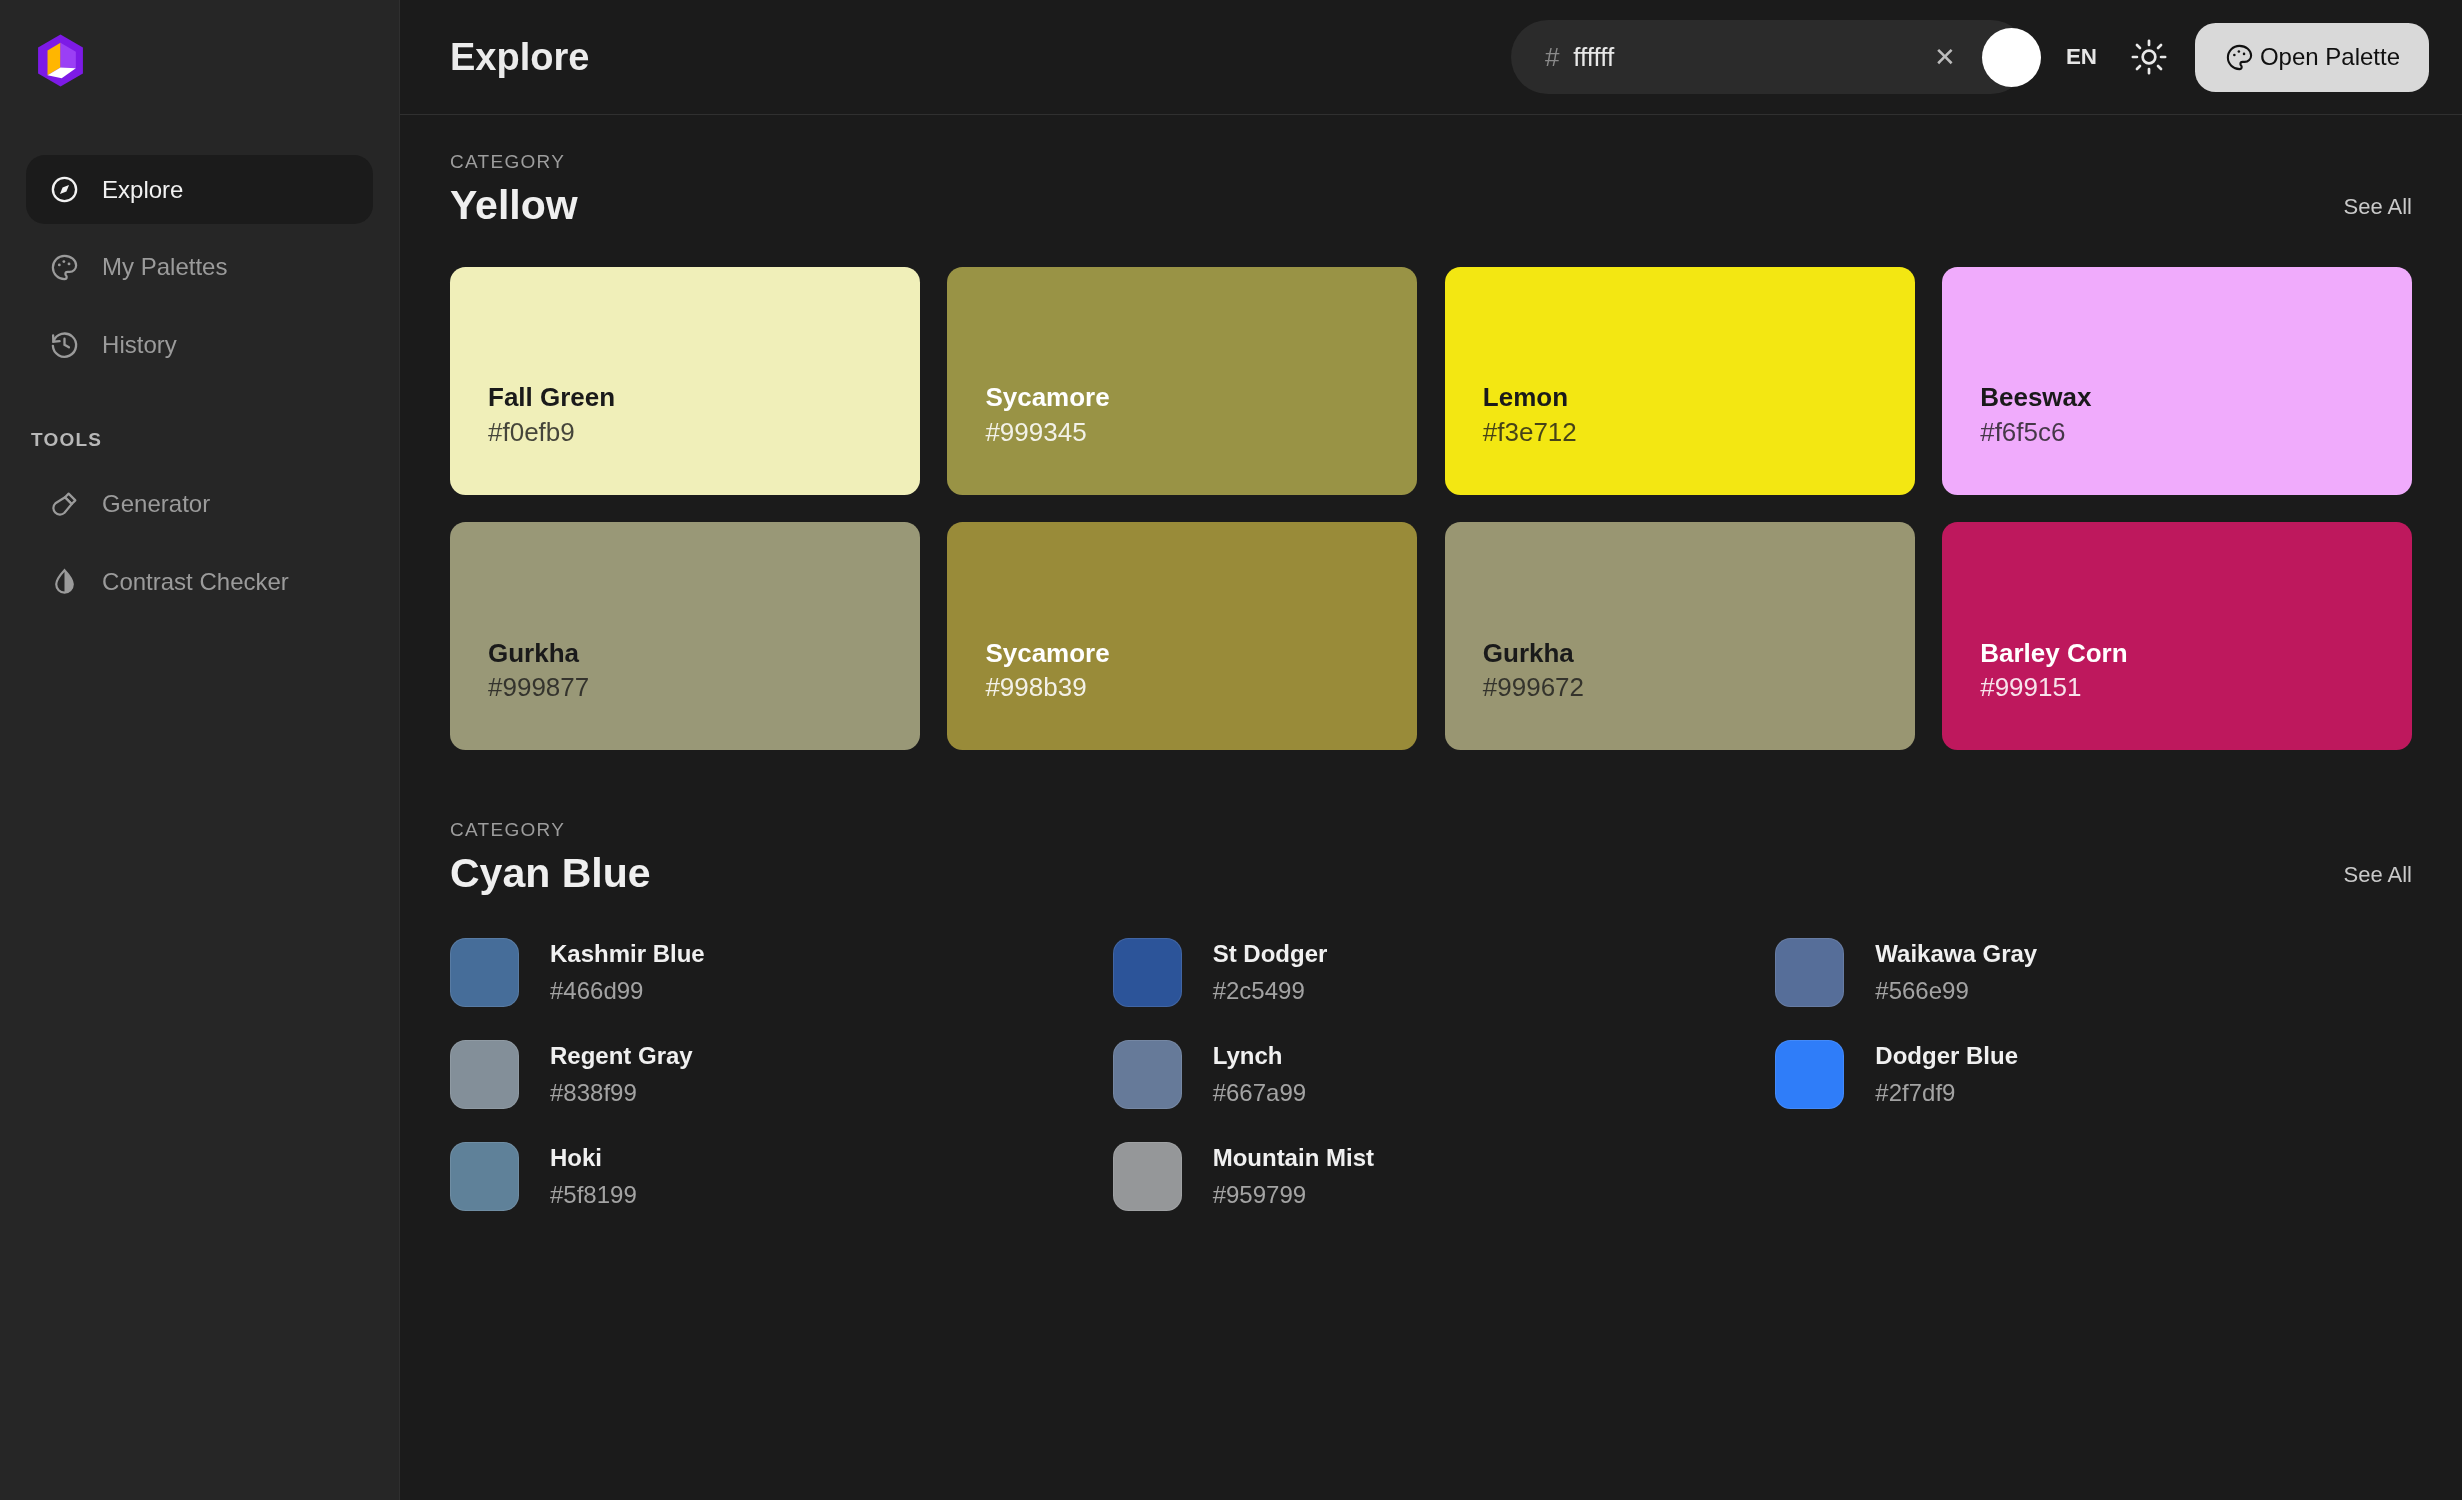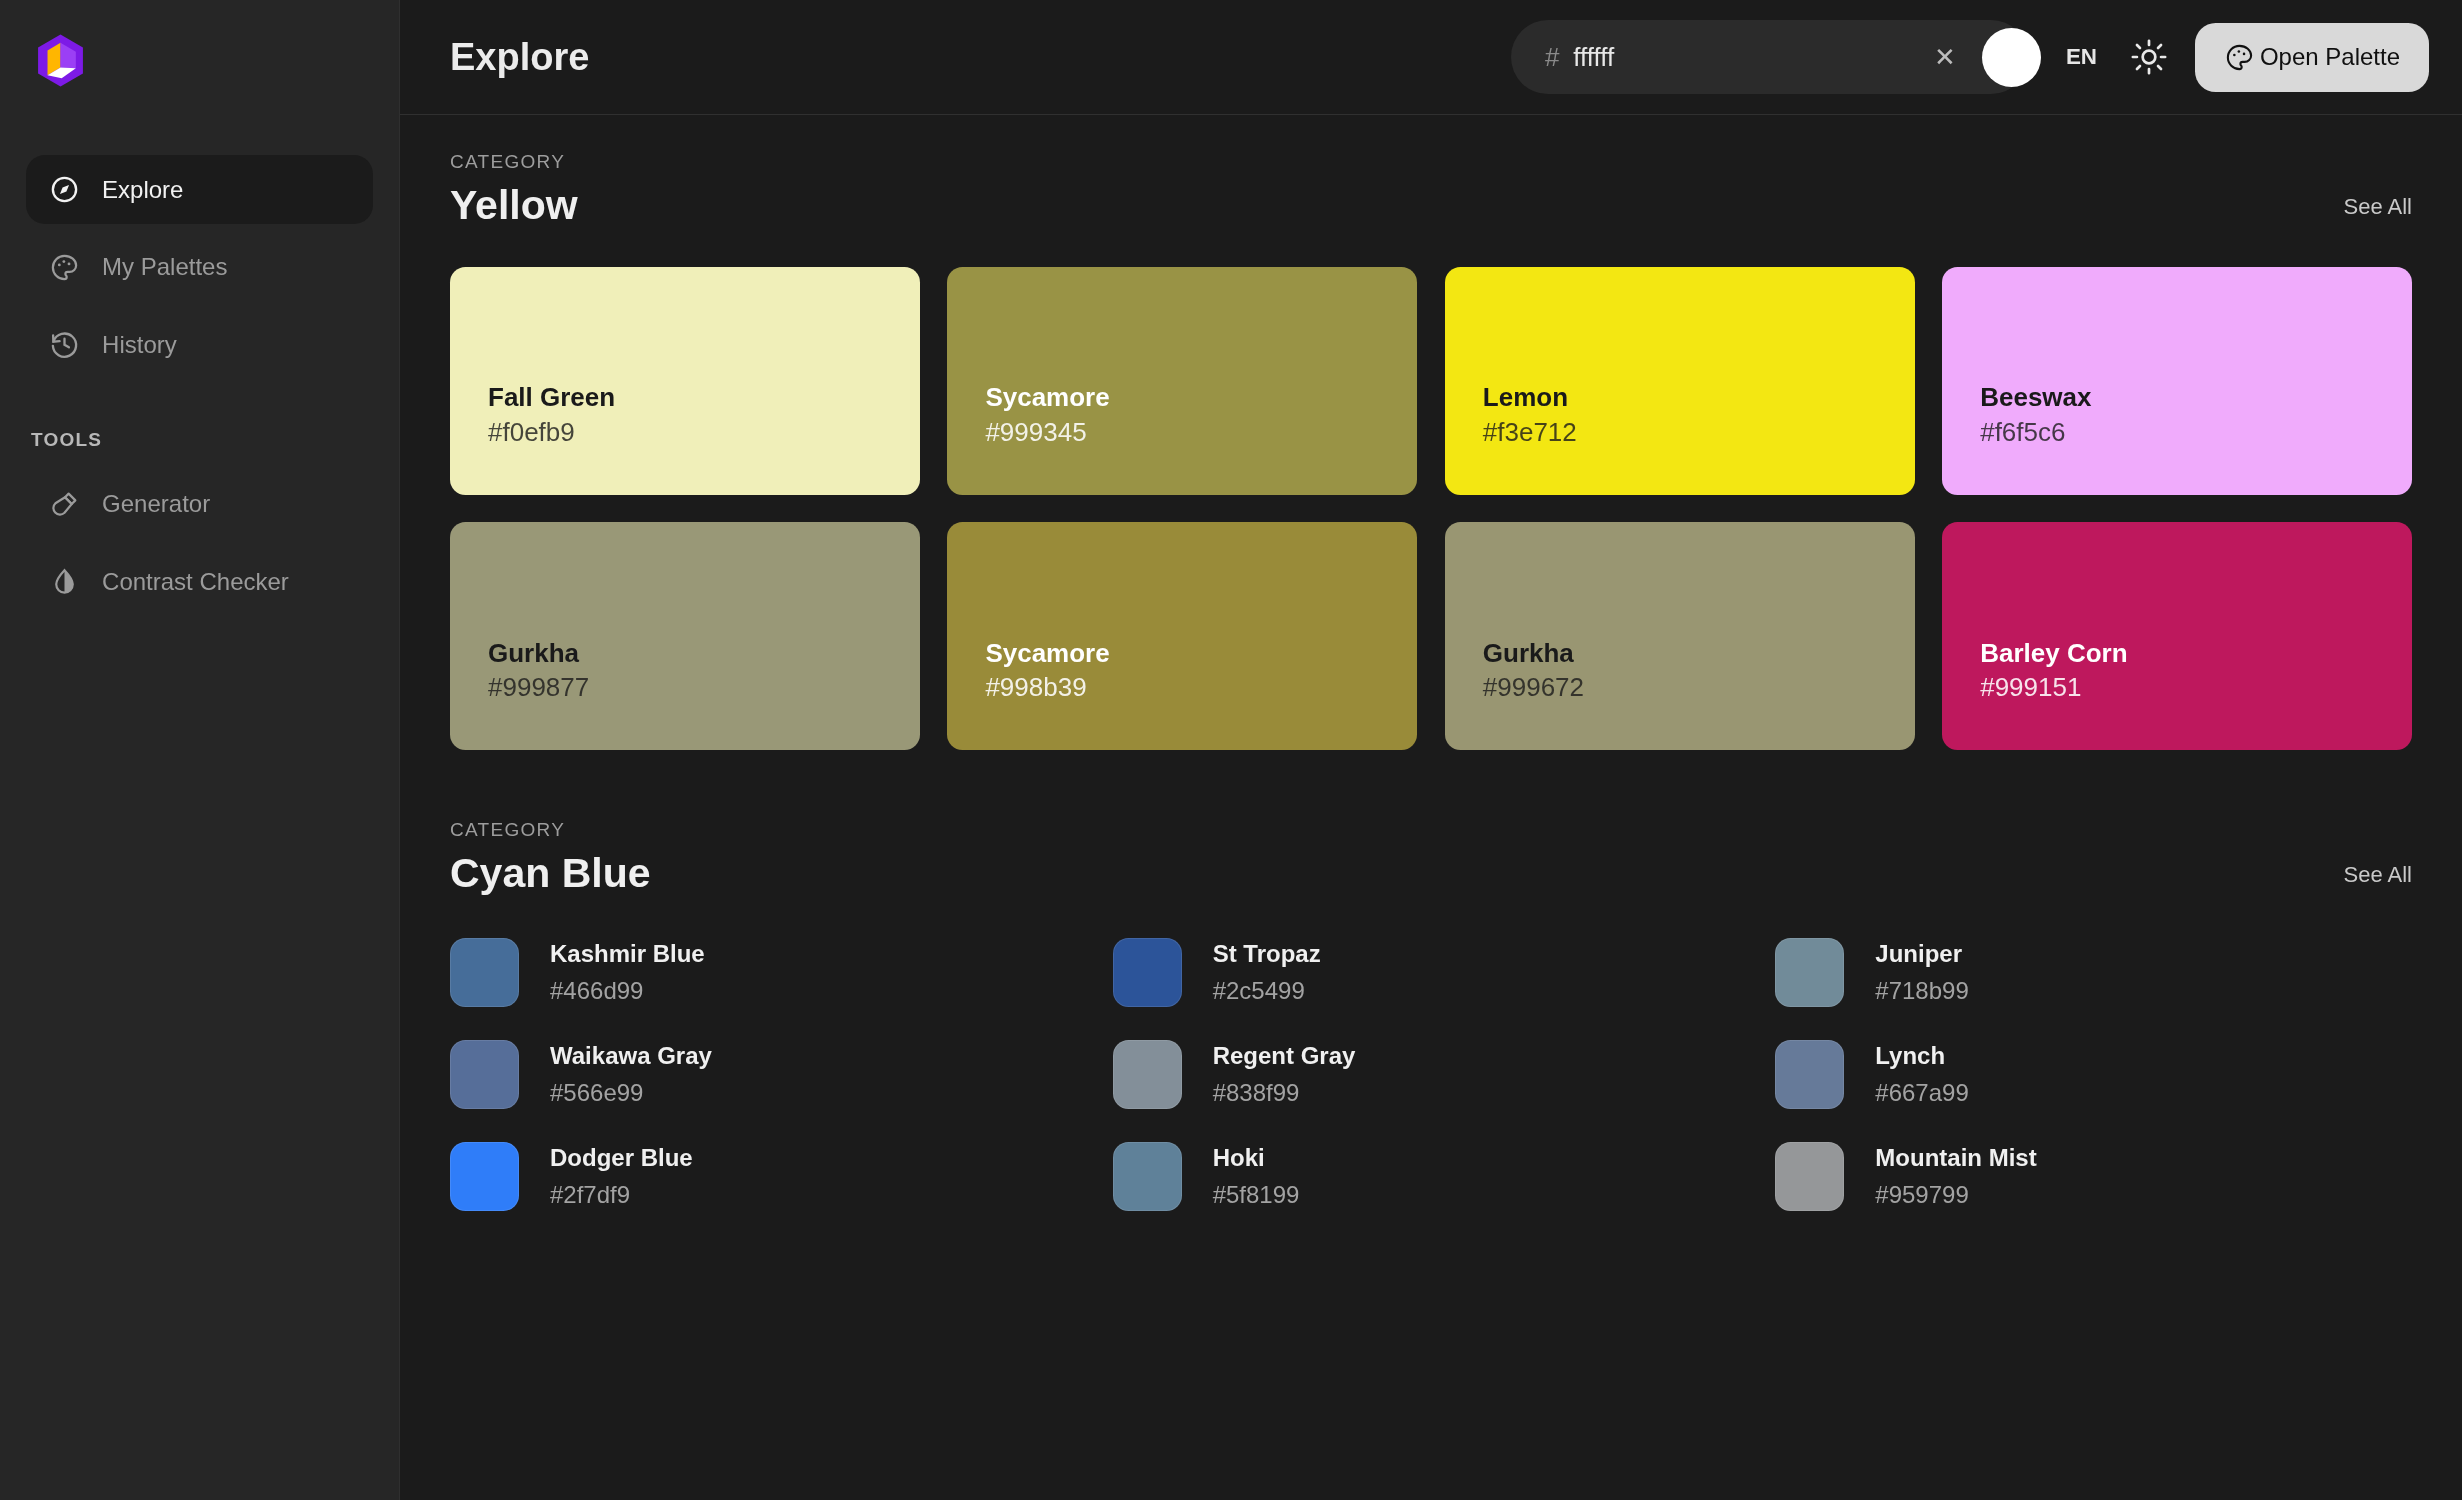--- a/index.html
+++ b/index.html
@@ -299,29 +299,22 @@
             <div class="list-item">
               <div class="list-chip" style="background: rgb(70, 109, 153);"></div>
               <div>
                 <div class="li-name">Kashmir Blue</div>
                 <div class="li-hex">#466d99</div>
               </div>
             </div>
             <div class="list-item">
               <div class="list-chip" style="background: rgb(44, 84, 153);"></div>
               <div>
-                <div class="li-name">St Tropaz</div>
+                <div class="li-name">St Dodger</div>
                 <div class="li-hex">#2c5499</div>
-              </div>
-            </div>
-            <div class="list-item">
-              <div class="list-chip" style="background: rgb(113, 139, 153);"></div>
-              <div>
-                <div class="li-name">Juniper</div>
-                <div class="li-hex">#718b99</div>
               </div>
             </div>
             <div class="list-item">
               <div class="list-chip" style="background: rgb(86, 110, 153);"></div>
               <div>
                 <div class="li-name">Waikawa Gray</div>
                 <div class="li-hex">#566e99</div>
               </div>
             </div>
             <div class="list-item">

